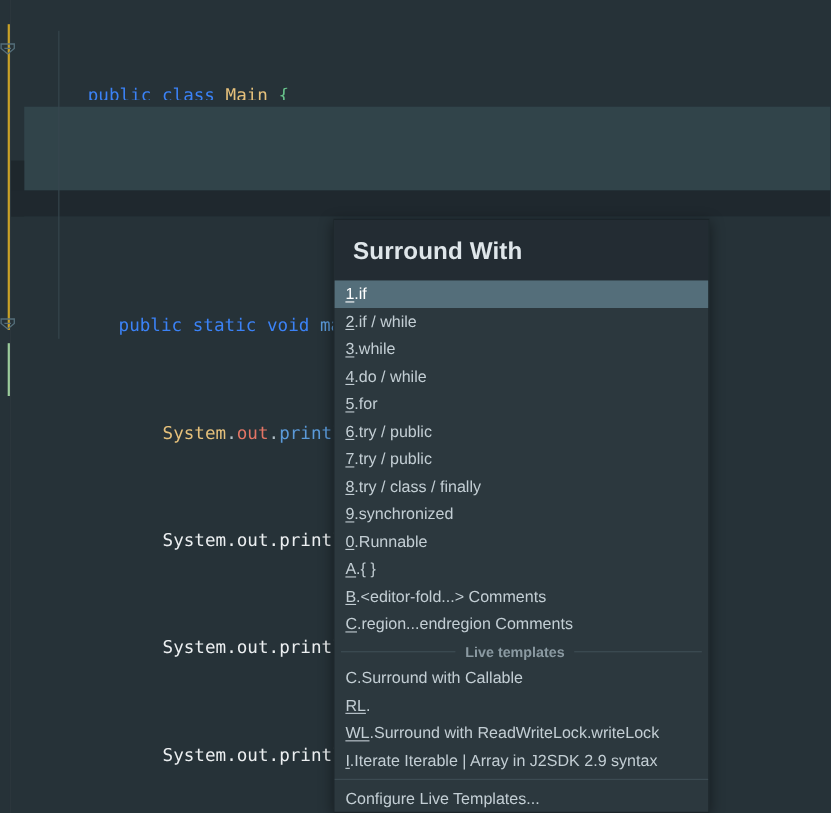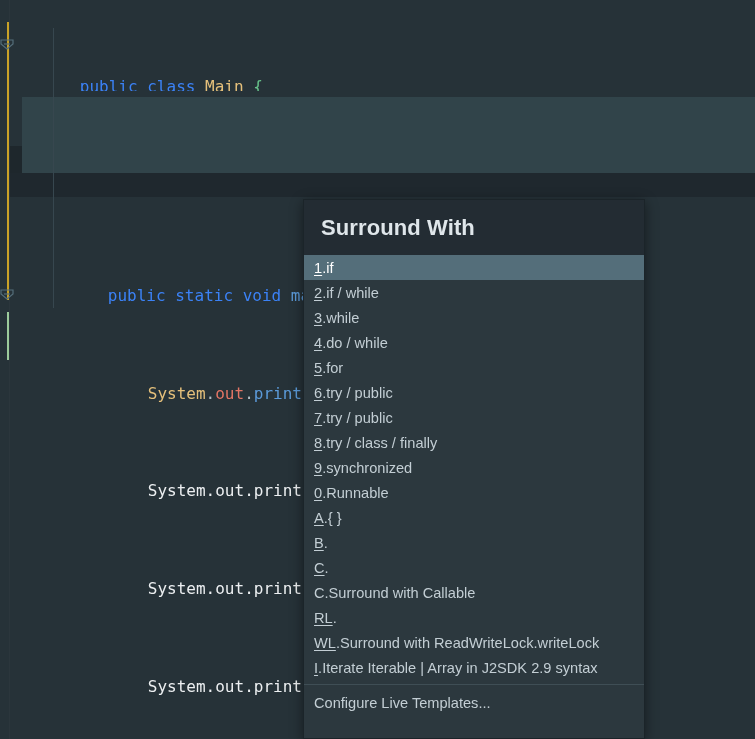--- a/index.html
+++ b/index.html
@@ -326,27 +326,34 @@
         <span>Runnable</span>
       </div>
       <div class="menu-item">
         <span class="mnemonic">A</span>
         <span>. </span>
         <span>{ }</span>
       </div>
       <div class="menu-item">
         <span class="mnemonic">B</span>
         <span>. </span>
+        <span>&lt;editor-fold...&gt; Comments</span>
       </div>
       <div class="menu-item">
         <span class="mnemonic">C</span>
         <span>. </span>
-      </div>
-    </div>
-
+        <span>region...endregion Comments</span>
+      </div>
+    </div>
+
+  <div class="separator-labeled">
+    <span class="sep-line short"></span>
+    <span class="sep-label">Live templates</span>
+    <span class="sep-line"></span>
+  </div>
 
   <div class="popup-list" id="live-templates-list">
       <div class="menu-item">
         <span class="mnemonic nounderline">C</span>
         <span> . </span>
         <span>Surround with Callable</span>
       </div>
       <div class="menu-item">
         <span class="mnemonic">RL</span>
         <span>. </span>

